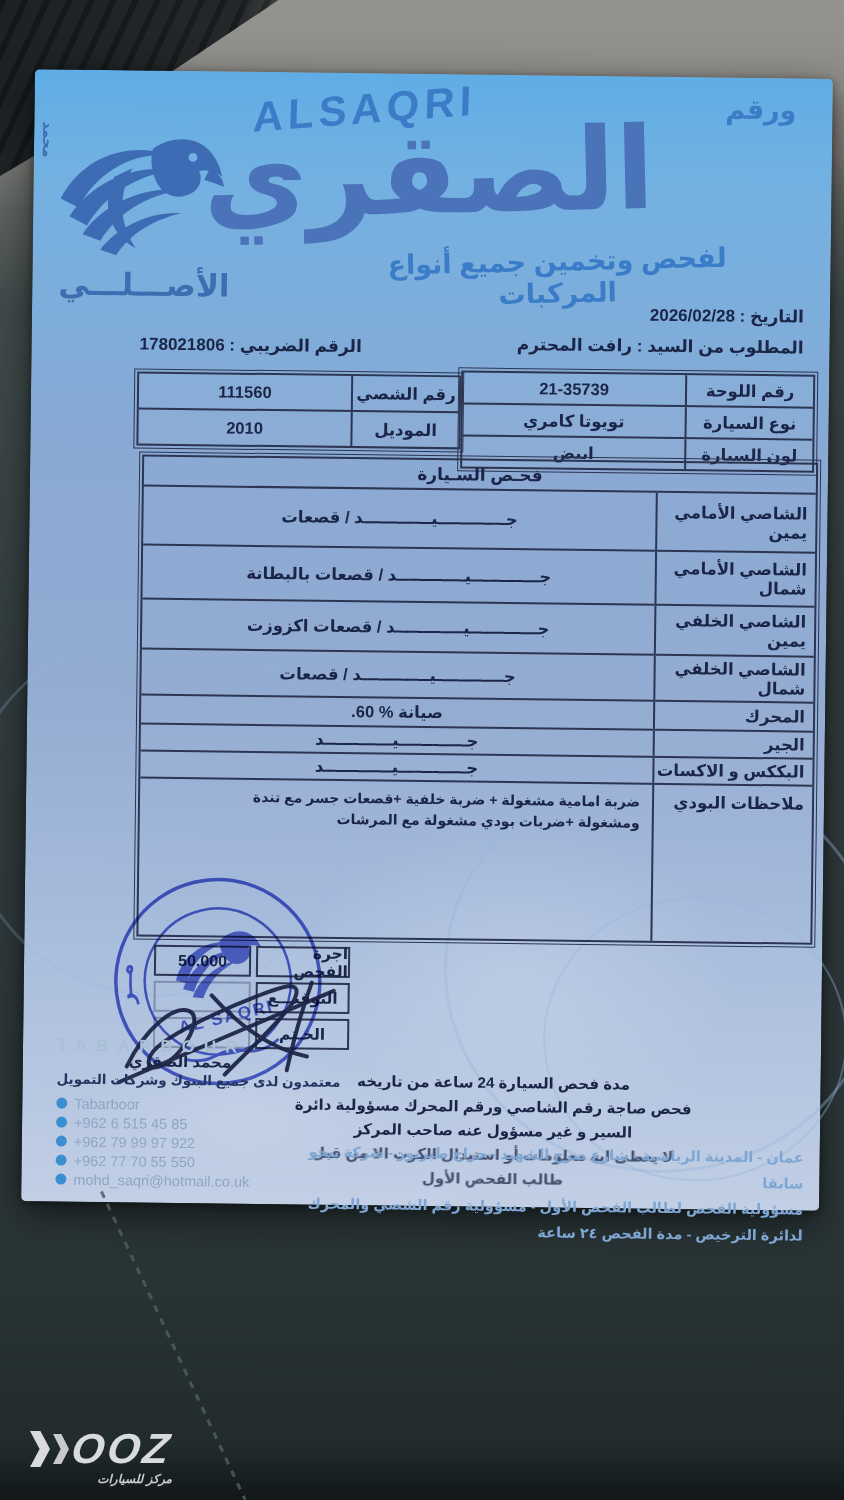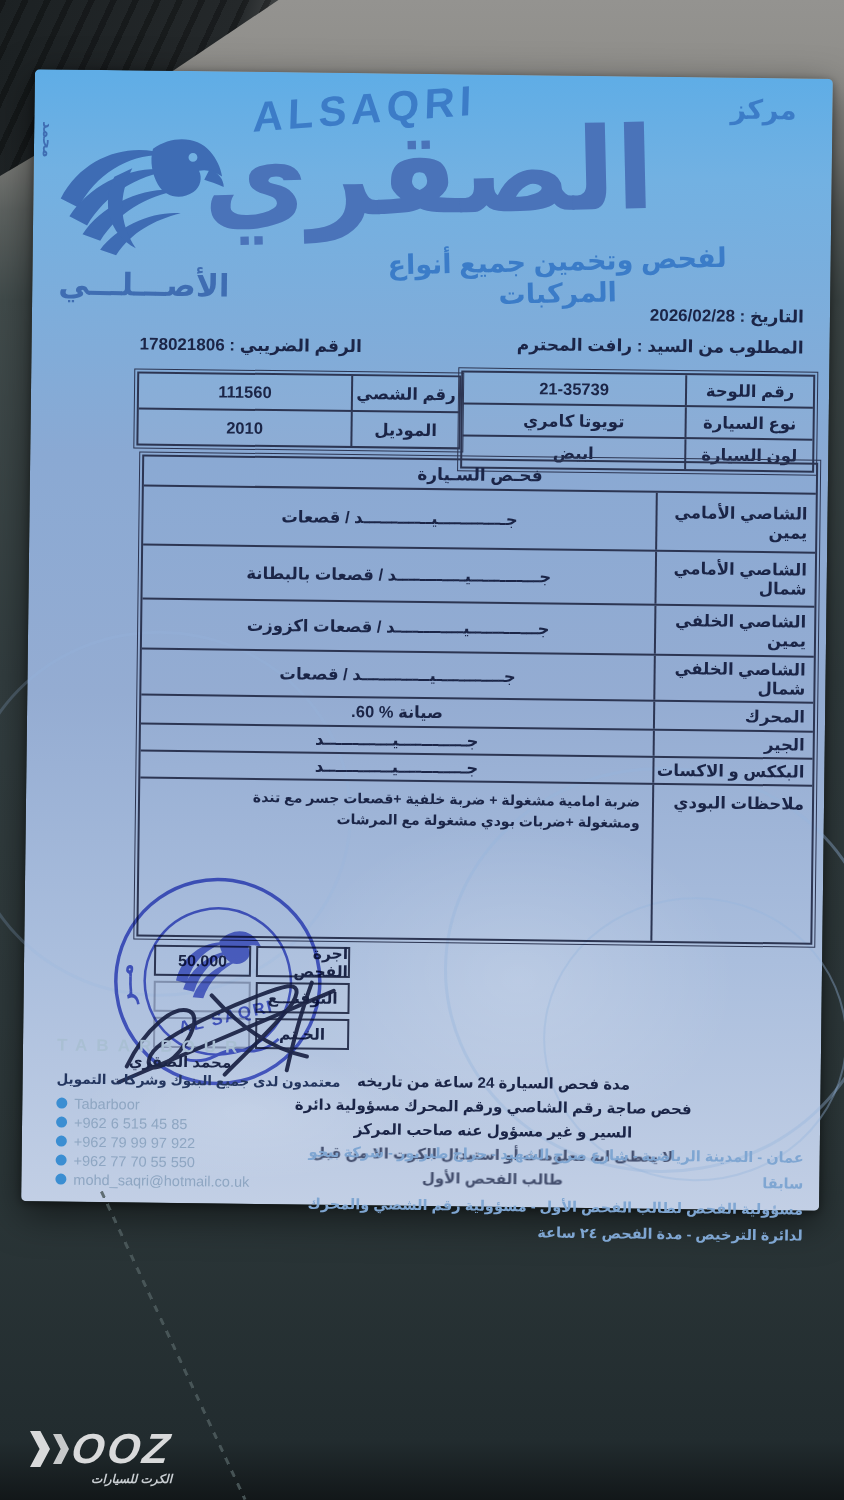--- a/index.html
+++ b/index.html
@@ -112,21 +112,21 @@
 <body>
 
 <div class="canvas">
   <div class="shadow-tl"></div>
 
   <div class="paper">
     <div class="wm a"></div>
     <div class="wm b"></div>
     <div class="wm c"></div>
 
-    <div class="brand-top b">مركز</div>
+    <div class="brand-top b">ورقم</div>
     <div class="brand-latin b ltr">ALSAQRI</div>
     <div class="brand-main b">الصقري</div>
     <div class="brand-sub b">لفحص وتخمين جميع أنواع المركبات</div>
 
     <svg class="logo" viewBox="0 0 200 180">
       <g fill="#3e6cb4">
         <path d="M15,95 C40,45 95,30 135,45 C95,42 55,65 35,105 Z"></path>
         <path d="M25,115 C50,75 100,55 140,62 C100,68 65,90 45,125 Z"></path>
         <path d="M40,135 C62,100 110,80 148,84 C110,92 80,110 60,142 Z"></path>
         <path d="M60,152 C80,125 118,108 150,110 C120,118 95,132 78,158 Z"></path>
@@ -284,15 +284,15 @@
     </div>
   </div>
 
   <div class="seam"></div>
   <div class="zooz">
     <div class="zrow">
       <span class="chev"></span>
       <span class="chev s"></span>
       <span class="ztext">OOZ</span>
     </div>
-    <div class="zcap">الكرت للسيارات</div>
+    <div class="zcap">مركز للسيارات</div>
   </div>
 </div>
 
 </body></html>

